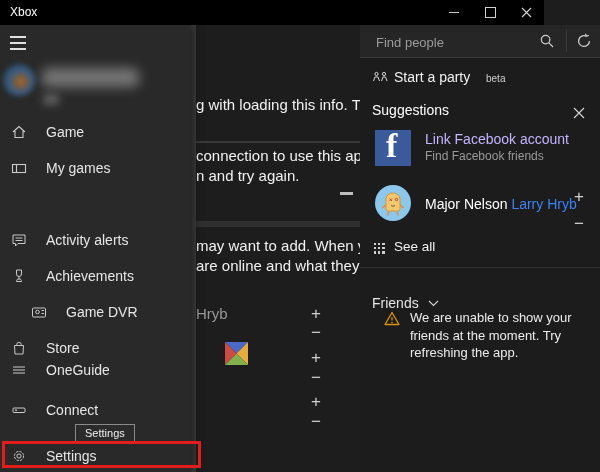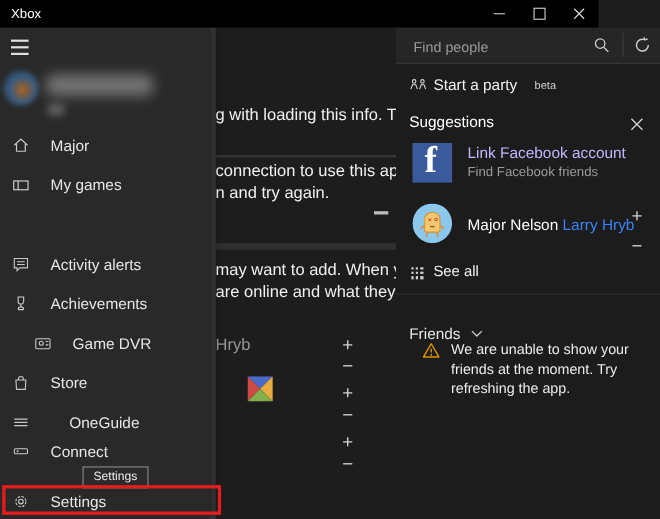--- a/index.html
+++ b/index.html
@@ -222,21 +222,21 @@
         <i></i>
       </div>
     <div class="avatar-blur"></div>
     <div class="name-blur"></div>
     <div class="sub-blur"></div>
 
     <div class="nav-row" style="top:89px;">
       <svg class="nicon" viewBox="0 0 16 16" width="16" height="16">
         <path d="M2 8 L8 2.5 L14 8 M4 7 V13.5 H12 V7" fill="none" stroke="#c9c9c9" stroke-width="1.1"></path>
       </svg>
-      <span class="nlabel">Major</span>
+      <span class="nlabel">Game</span>
     </div>
     <div class="nav-row" style="top:125px;">
       <svg class="nicon" viewBox="0 0 16 16" width="16" height="16">
         <rect x="1.5" y="4.5" width="13" height="8" fill="none" stroke="#c9c9c9" stroke-width="1.1"></rect>
         <line x1="5.5" y1="4.5" x2="5.5" y2="12.5" stroke="#c9c9c9" stroke-width="1.1"></line>
       </svg>
       <span class="nlabel">My games</span>
     </div>
     <div class="nav-row" style="top:197px;">
       <svg class="nicon" viewBox="0 0 16 16" width="16" height="16">
@@ -262,21 +262,21 @@
       </svg>
       <span class="nlabel">Game DVR</span>
     </div>
     <div class="nav-row" style="top:305px;">
       <svg class="nicon" viewBox="0 0 16 16" width="16" height="16">
         <path d="M3.5 5.5 H12.5 L12 14 H4 Z" fill="none" stroke="#c9c9c9" stroke-width="1"></path>
         <path d="M5.8 5.5 V4.5 A2.2 2.2 0 0 1 10.2 4.5 V5.5" fill="none" stroke="#c9c9c9" stroke-width="1"></path>
       </svg>
       <span class="nlabel">Store</span>
     </div>
-    <div class="nav-row" style="top:341px;gap:17px;">
+    <div class="nav-row" style="top:327px;">
       <svg class="nicon" viewBox="0 0 16 16" width="16" height="16">
         <path d="M2 5 H14 M2 8 H14 M2 11 H14" stroke="#c9c9c9" stroke-width="1.1"></path>
       </svg>
       <span class="nlabel">OneGuide</span>
     </div>
     <div class="nav-row" style="top:367px;">
       <svg class="nicon" viewBox="0 0 16 16" width="16" height="16">
         <rect x="2" y="6" width="12" height="4.5" rx="1" fill="none" stroke="#c9c9c9" stroke-width="1"></rect>
         <circle cx="5" cy="8.2" r="0.9" fill="#c9c9c9"></circle>
       </svg>

